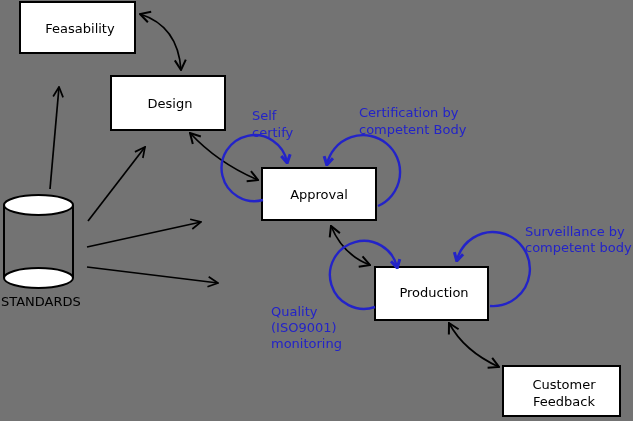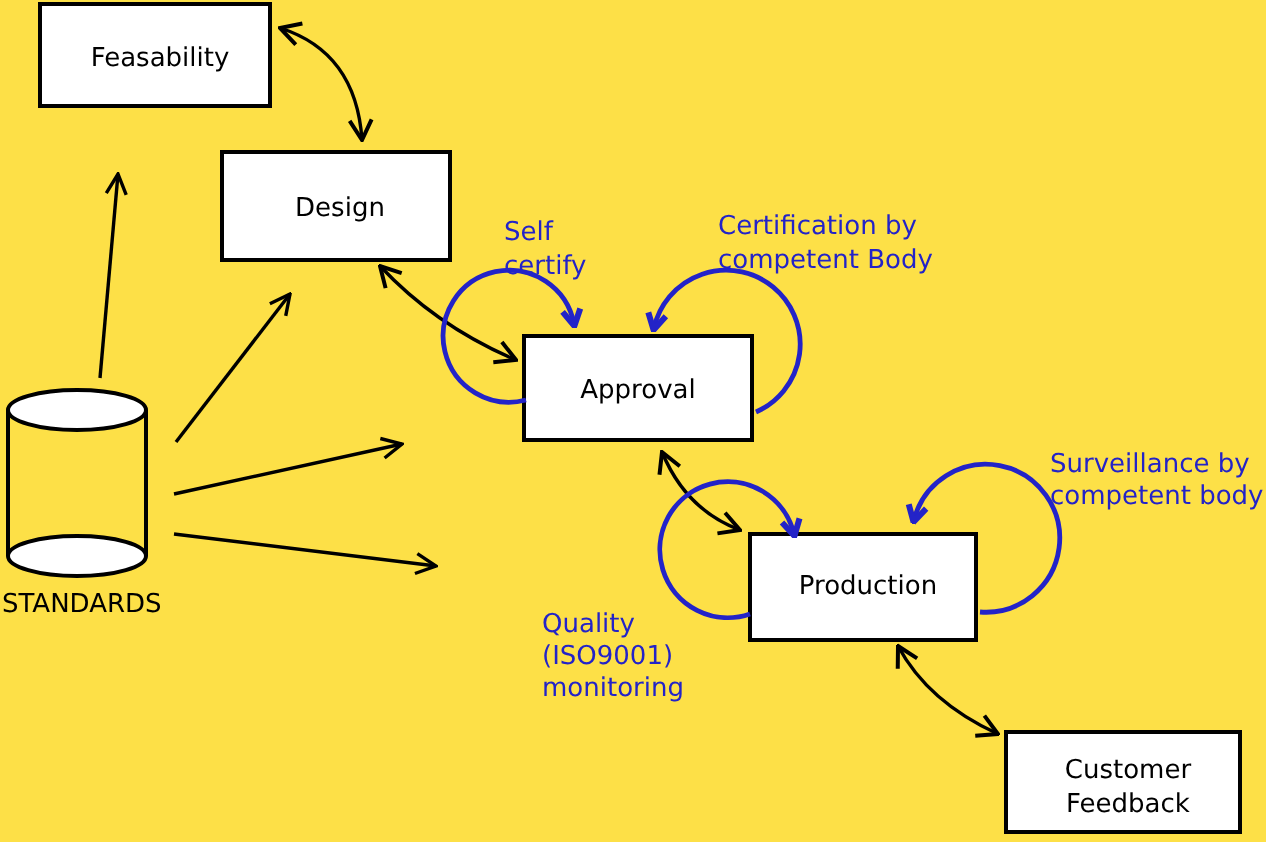--- a/index.html
+++ b/index.html
@@ -1,20 +1,20 @@
 <!DOCTYPE html>
 <html><head>
 <meta charset="utf-8">
 <style>
   html, body { margin: 0; padding: 0; background: #ffffff; }
   .canvas {
     position: relative;
     width: 633px;
     height: 421px;
-    background: #fde047;
+    background: #737373;
     font-family: "DejaVu Sans", "Liberation Sans", sans-serif;
     overflow: hidden;
   }
   svg { display: block; }
   .node-box { fill: #ffffff; stroke: #000000; stroke-width: 2; }
   .node-label {
     font-family: "DejaVu Sans", "Liberation Sans", sans-serif;
     font-size: 13px;
     fill: #000000;
   }

